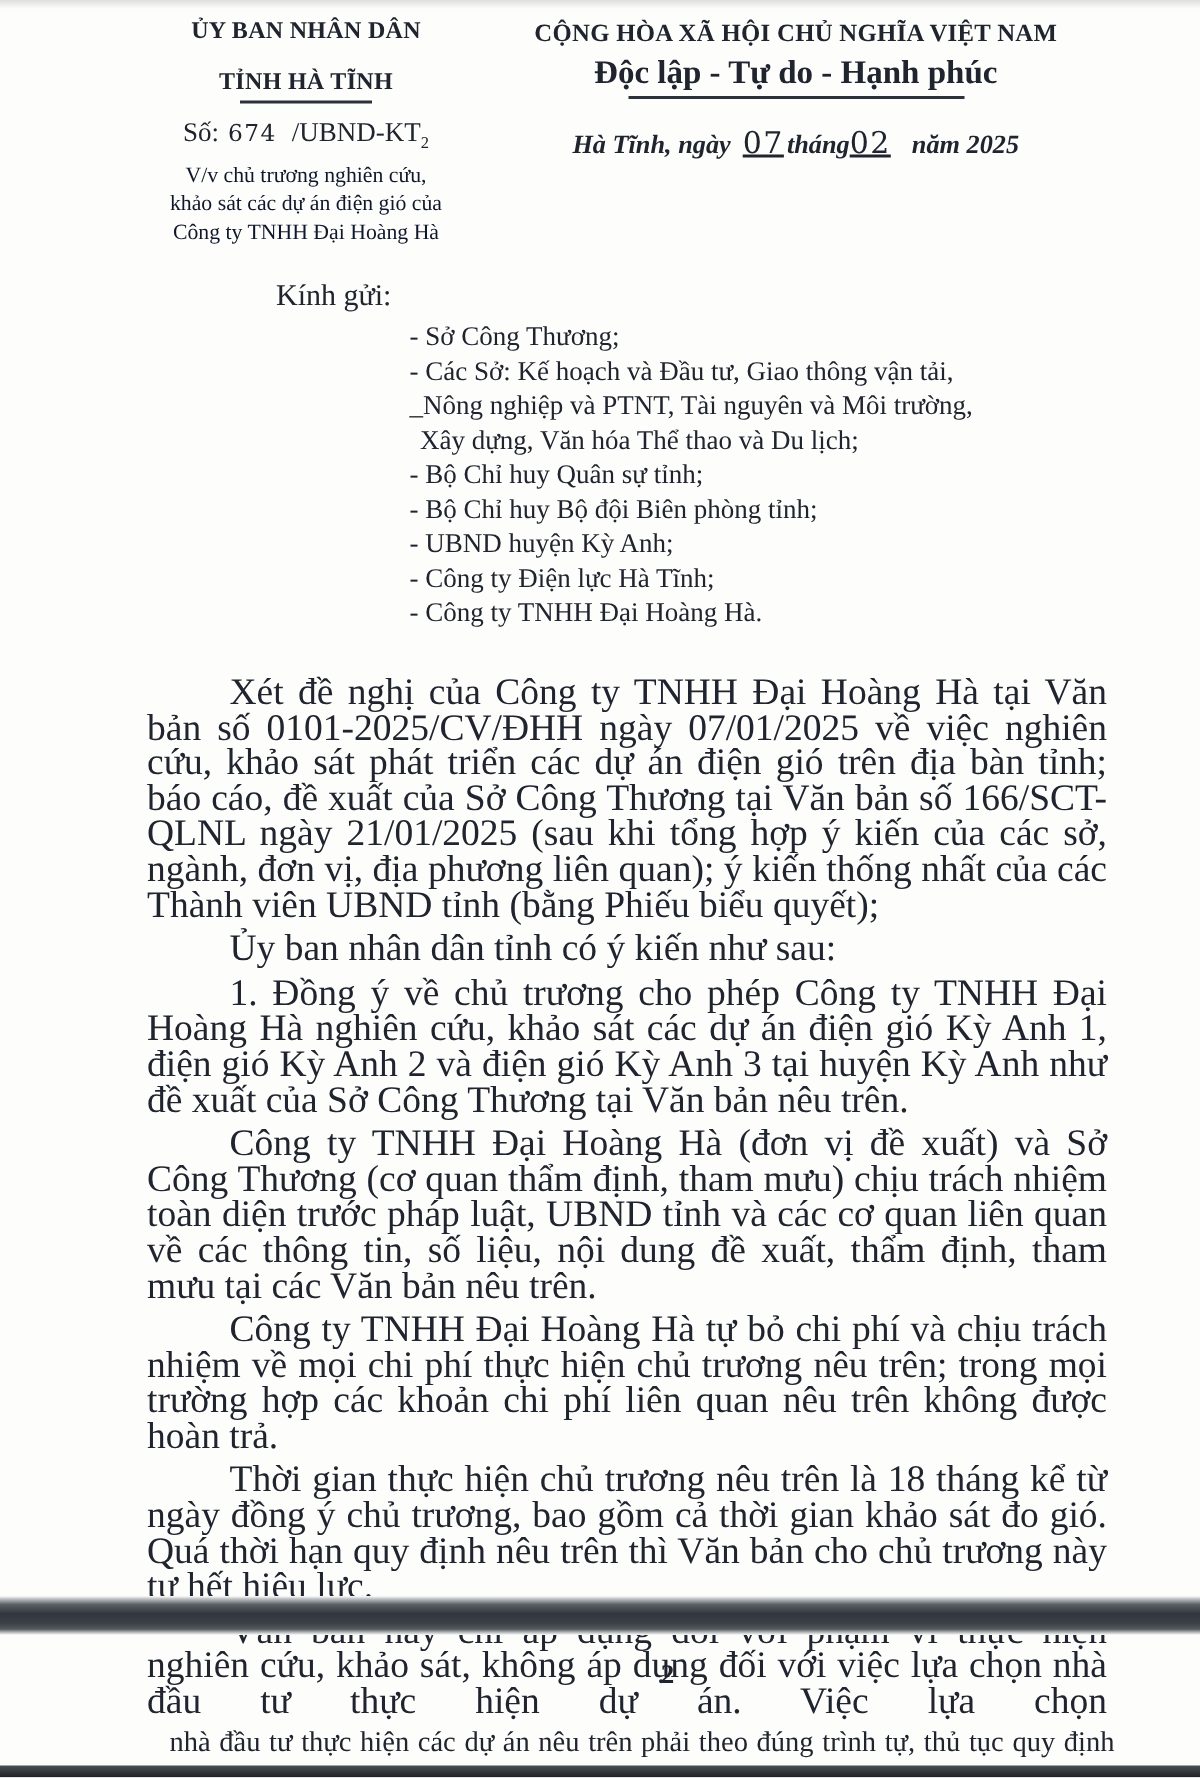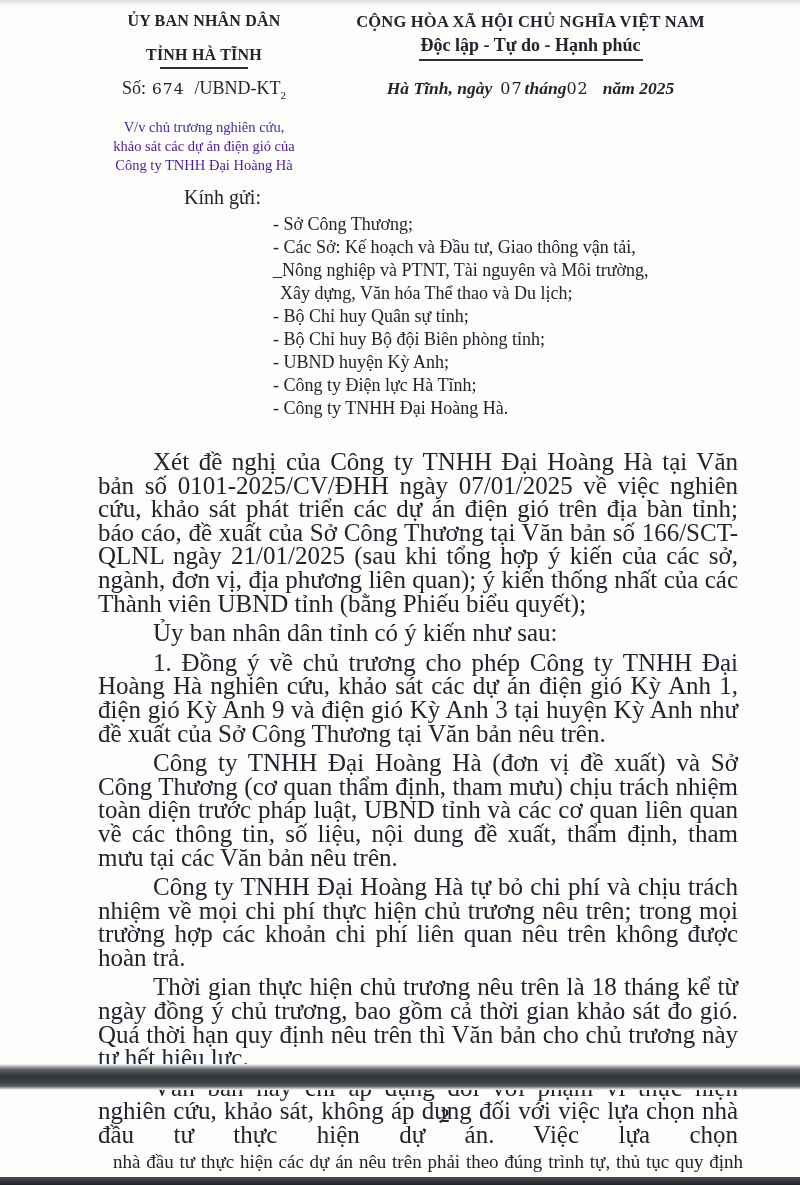--- a/index.html
+++ b/index.html
@@ -27,28 +27,28 @@
   .nat-col { flex: 1; text-align: center; }
   .org-line1 { font-weight: bold; font-size: 16px; letter-spacing: .2px; }
   .org-line2 { font-weight: bold; font-size: 16px; letter-spacing: .2px; margin-top: 16px; }
   .org-rule { width: 88px; height: 2px; background: #2c313a; margin: 3px auto 0; }
   .ref-line { font-size: 18px; margin-top: 9px; white-space: nowrap; }
   .ref-number {
     font-family: "DejaVu Serif", serif; font-style: normal;
     font-size: 15.5px; letter-spacing: 1px; margin: 0 10px 0 6px;
   }
   .ref-code sub { font-size: 11px; }
-  .subject-block { font-size: 14.5px; line-height: 19px; margin-top: 17px; color: #4c1d95; }
+  .subject-block { font-size: 14.5px; line-height: 19px; margin-top: 6px; color: #0f172a; }
   .nat-line1 { font-weight: bold; font-size: 16.5px; letter-spacing: .2px; white-space: nowrap; }
-  .nat-line2 { font-weight: bold; font-size: 18px; margin-top: 3px; }
+  .nat-line2 { font-weight: bold; font-size: 22px; margin-top: 3px; }
   .nat-rule { width: 224px; height: 2px; background: #2c313a; margin: 3px auto 0; }
   .date-line { font-size: 17.5px; font-weight: bold; font-style: italic; margin-top: 17px; white-space: nowrap; }
   .date-num {
     font-family: "DejaVu Serif", serif; font-style: normal; font-weight: normal;
-    font-size: 16px; letter-spacing: 1px;
+    font-size: 20px; letter-spacing: 1px; text-decoration: underline;
   }
   .date-day { margin: 0 2px 0 8px; }
   .date-year { margin-left: 14px; }
 
   
   .kinh-gui { position: absolute; top: 186px; left: 184px; font-size: 20px; }
   .recipient-list {
     position: absolute; top: 213px; left: 273px;
     font-size: 18px; line-height: 23px; white-space: nowrap;
   }
@@ -123,21 +123,21 @@
     <div>- Bộ Chỉ huy Quân sự tỉnh;</div>
     <div>- Bộ Chỉ huy Bộ đội Biên phòng tỉnh;</div>
     <div>- UBND huyện Kỳ Anh;</div>
     <div>- Công ty Điện lực Hà Tĩnh;</div>
     <div>- Công ty TNHH Đại Hoàng Hà.</div>
   </div>
 
   <div class="body-text">
     <p>Xét đề nghị của Công ty TNHH Đại Hoàng Hà tại Văn bản số 0101-2025/CV/ĐHH ngày 07/01/2025 về việc nghiên cứu, khảo sát phát triển các dự án điện gió trên địa bàn tỉnh; báo cáo, đề xuất của Sở Công Thương tại Văn bản số 166/SCT-QLNL ngày 21/01/2025 (sau khi tổng hợp ý kiến của các sở, ngành, đơn vị, địa phương liên quan); ý kiến thống nhất của các Thành viên UBND tỉnh (bằng Phiếu biểu quyết);</p>
     <p>Ủy ban nhân dân tỉnh có ý kiến như sau:</p>
-    <p>1. Đồng ý về chủ trương cho phép Công ty TNHH Đại Hoàng Hà nghiên cứu, khảo sát các dự án điện gió Kỳ Anh 1, điện gió Kỳ Anh 9 và điện gió Kỳ Anh 3 tại huyện Kỳ Anh như đề xuất của Sở Công Thương tại Văn bản nêu trên.</p>
+    <p>1. Đồng ý về chủ trương cho phép Công ty TNHH Đại Hoàng Hà nghiên cứu, khảo sát các dự án điện gió Kỳ Anh 1, điện gió Kỳ Anh 2 và điện gió Kỳ Anh 3 tại huyện Kỳ Anh như đề xuất của Sở Công Thương tại Văn bản nêu trên.</p>
     <p>Công ty TNHH Đại Hoàng Hà (đơn vị đề xuất) và Sở Công Thương (cơ quan thẩm định, tham mưu) chịu trách nhiệm toàn diện trước pháp luật, UBND tỉnh và các cơ quan liên quan về các thông tin, số liệu, nội dung đề xuất, thẩm định, tham mưu tại các Văn bản nêu trên.</p>
     <p>Công ty TNHH Đại Hoàng Hà tự bỏ chi phí và chịu trách nhiệm về mọi chi phí thực hiện chủ trương nêu trên; trong mọi trường hợp các khoản chi phí liên quan nêu trên không được hoàn trả.</p>
     <p>Thời gian thực hiện chủ trương nêu trên là 18 tháng kể từ ngày đồng ý chủ trương, bao gồm cả thời gian khảo sát đo gió. Quá thời hạn quy định nêu trên thì Văn bản cho chủ trương này tự hết hiệu lực.</p>
     <p class="force-fill">Văn bản này chỉ áp dụng đối với phạm vi thực hiện nghiên cứu, khảo sát, không áp dụng đối với việc lựa chọn nhà đầu tư thực hiện dự án. Việc lựa chọn</p>
   </div>
 
   <div class="page-gap"></div>
   <div class="page2-number">2</div>
   <div class="page2-line">nhà đầu tư thực hiện các dự án nêu trên phải theo đúng trình tự, thủ tục quy định</div>
   <div class="bottom-band"></div>

